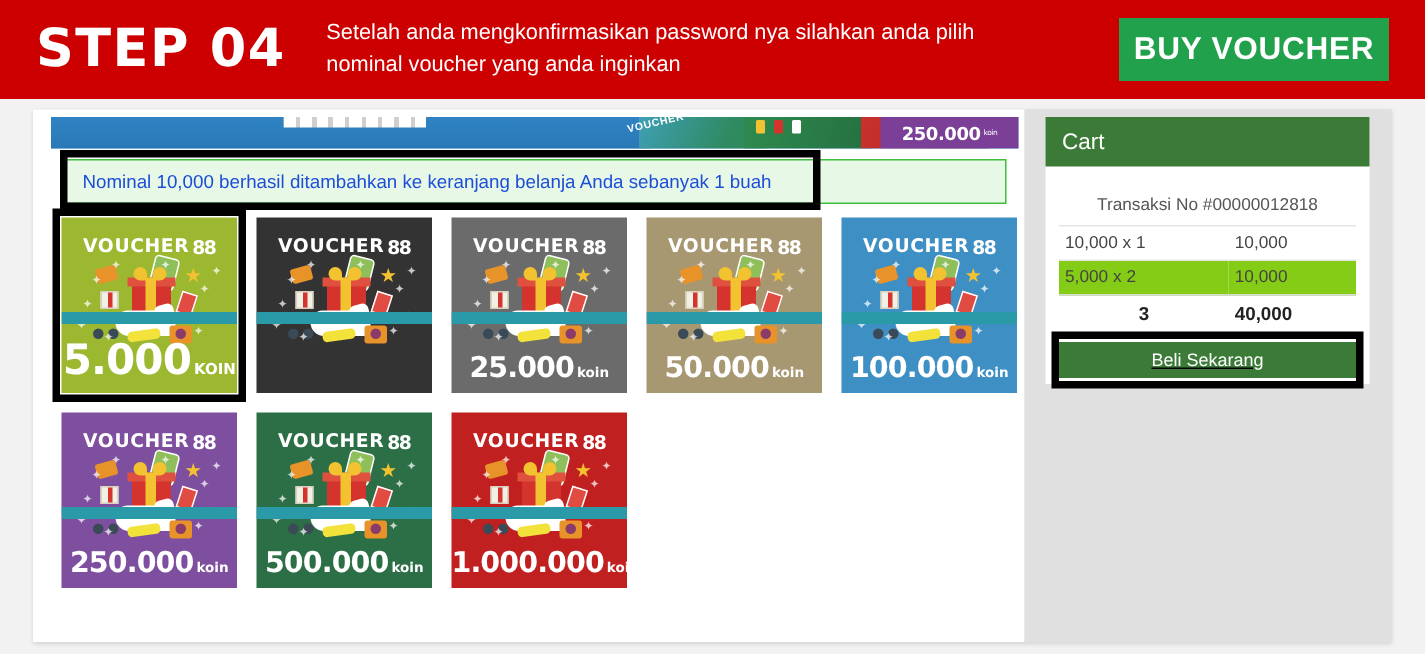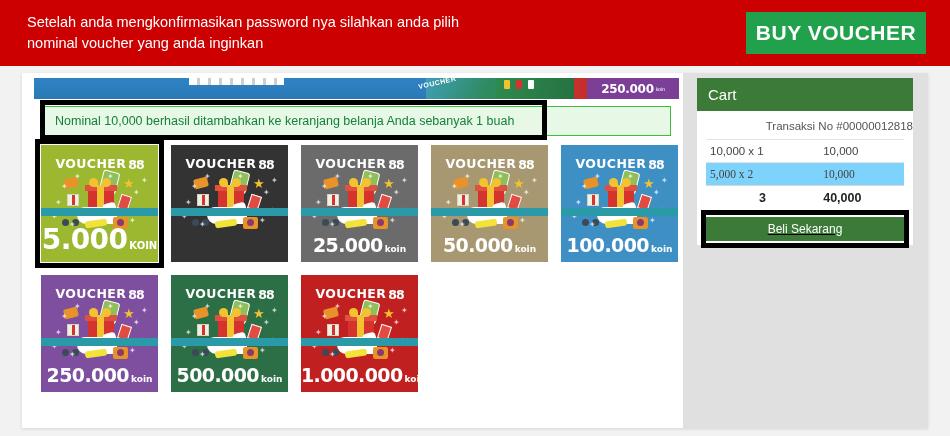--- a/index.html
+++ b/index.html
@@ -117,21 +117,21 @@
   
   .alert-wrap { position: absolute; left: 20px; top: 33px; width: 629px; height: 30px; }
   .alert-box {
     width: 629px; height: 30px;
     background: #e7f8e7;
     border: 1px solid #3fbd3f;
     display: flex; align-items: center;
   }
   .alert-text {
     margin-left: 12px;
-    color: #15803d;
+    color: #1d4ed8;
     font-size: 12.5px;
     white-space: nowrap;
   }
   .alert-highlight {
     position: absolute; left: -2px; top: -6px;
     width: 507px; height: 40px;
     border: 5px solid #000000;
     pointer-events: none;
   }
 
@@ -273,29 +273,29 @@
     background: #ffffff;
     padding-bottom: 4px;
   }
   .cart-header {
     height: 33px; background: #3c7a38;
     display: flex; align-items: center;
     padding-left: 11px;
     color: #ffffff; font-size: 15px;
   }
   .cart-trx {
-    text-align: right; color: #555555;
-    font-size: 11.5px; padding: 9px 0 7px;
+    text-align: center; color: #555555;
+    font-size: 11.5px; padding: 9px 0 7px; margin-top: 11px;
   }
   .cart-table { width: 198px; margin: 0 auto; border-collapse: collapse; }
   .cart-table td {
     font-size: 11.5px; color: #444444;
     padding: 5px 4px; border-top: 1px solid #e4e4e4;
   }
-  .cart-table tr:nth-child(2) td { background: #7dd3fc; font-family: Liberation Serif, serif; }
+  .cart-table tr:nth-child(2) td { background: #84cc16; }
   .cart-table td.right { text-align: left; }
   .cart-table tr.total td {
     font-weight: bold; color: #222222; font-size: 12.5px;
     border-top: 1px solid #d8d8d8;
   }
   .cart-table tr.total td:first-child { text-align: center; }
   .buy-now-wrap { position: relative; margin: 7px 9px 0; text-decoration: underline; }
   .buy-now-btn {
     width: 198px; height: 24px;
     background: #3c7a38; color: #ffffff;
@@ -306,20 +306,21 @@
   .buy-now-ring {
     position: absolute; left: -5px; top: -7px;
     width: 208px; height: 38px;
     border: 5px solid #000000; pointer-events: none;
   }
 </style>
 </head>
 <body>
 
 <div class="header">
+  <div class="step-label">STEP 04</div>
   <div class="header-desc">Setelah anda mengkonfirmasikan password nya silahkan anda pilih nominal voucher yang anda inginkan</div>
   <button class="buy-voucher-btn">BUY VOUCHER</button>
 </div>
 
 <div class="page">
   <div class="content-shell">
 
     <div class="main-col">
 
       <div class="banner-strip">

